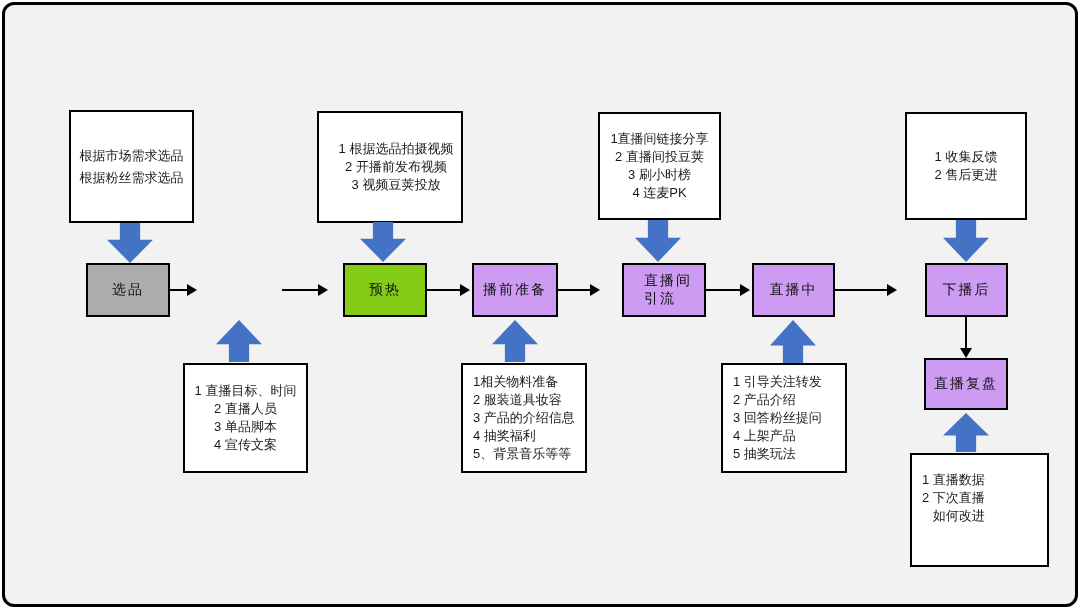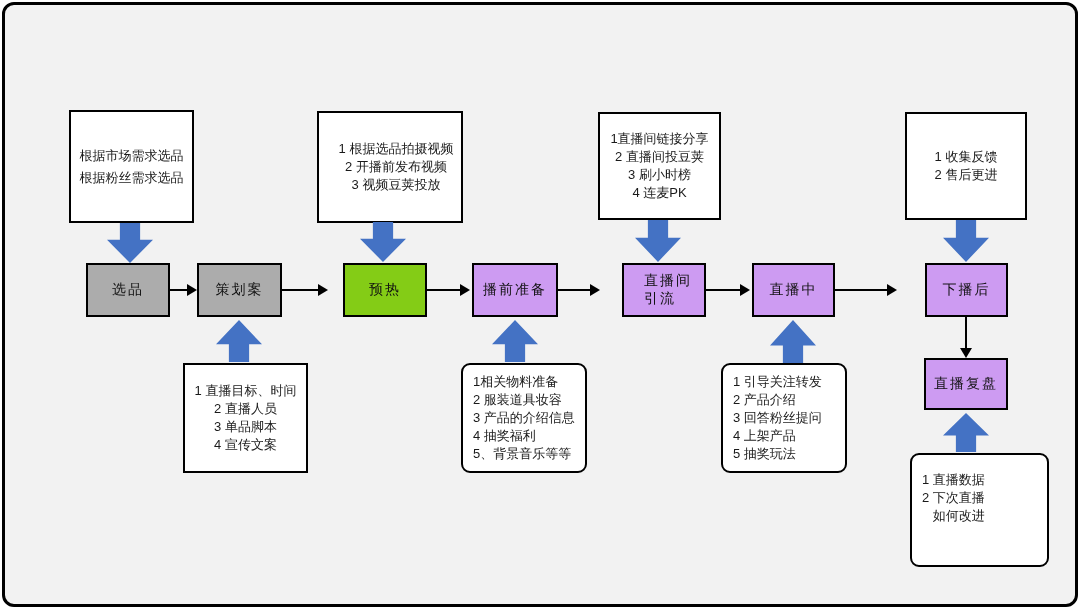--- a/index.html
+++ b/index.html
@@ -10,21 +10,21 @@
   #diagram{
     position:absolute;left:2px;top:2px;right:2px;bottom:2px;
     background:#f2f2f2;border:3px solid #000;border-radius:12px;overflow:hidden;
   }
   .note{
     position:absolute;background:#ffffff;border:2px solid #000;box-sizing:border-box;
     display:flex;align-items:center;justify-content:center;color:#1a1a1a;
   }
   .note-text{white-space:pre-wrap;font-size:13px;line-height:18px;}
   .note.center .note-text{text-align:center;}
-  .note.left{justify-content:flex-start;border-radius:9px;}
+  .note.left{justify-content:flex-start;}
   .note.left .note-text{text-align:left;padding-left:10px;padding-right:4px;}
   .note.topalign{align-items:flex-start;}
   .note.topalign .note-text{padding-top:16px;}
   .lh-lg{line-height:22px;}
   .stage{
     position:absolute;height:54px;border:2px solid #000;box-sizing:border-box;
     display:flex;align-items:center;justify-content:center;
     font-size:14px;letter-spacing:2px;color:#111;
   }
   .stage.gray{background:#acacac;}
@@ -70,23 +70,20 @@
 2 售后更进</div>
     </div>
 
     <div class="blockarrow down" style="left:102px;top:218px;width:46px;height:40px;"></div>
     <div class="blockarrow down" style="left:355px;top:217px;width:46px;height:40px;"></div>
     <div class="blockarrow down" style="left:630px;top:215px;width:46px;height:42px;"></div>
     <div class="blockarrow down" style="left:938px;top:215px;width:46px;height:42px;"></div>
 
     <div class="stage gray" style="left:81px;top:258px;width:84px;">
       <span>选品</span>
-    </div>
-    <div class="stage gray" style="left:192px;top:258px;width:85px;">
-      <span>策划案</span>
     </div>
     <div class="stage orange" style="left:338px;top:258px;width:84px;">
       <span>预热</span>
     </div>
     <div class="stage purple" style="left:467px;top:258px;width:86px;">
       <span>播前准备</span>
     </div>
     <div class="stage purple" style="left:617px;top:258px;width:84px;padding-left:20px;">
       <span>直播间引流</span>
     </div>

